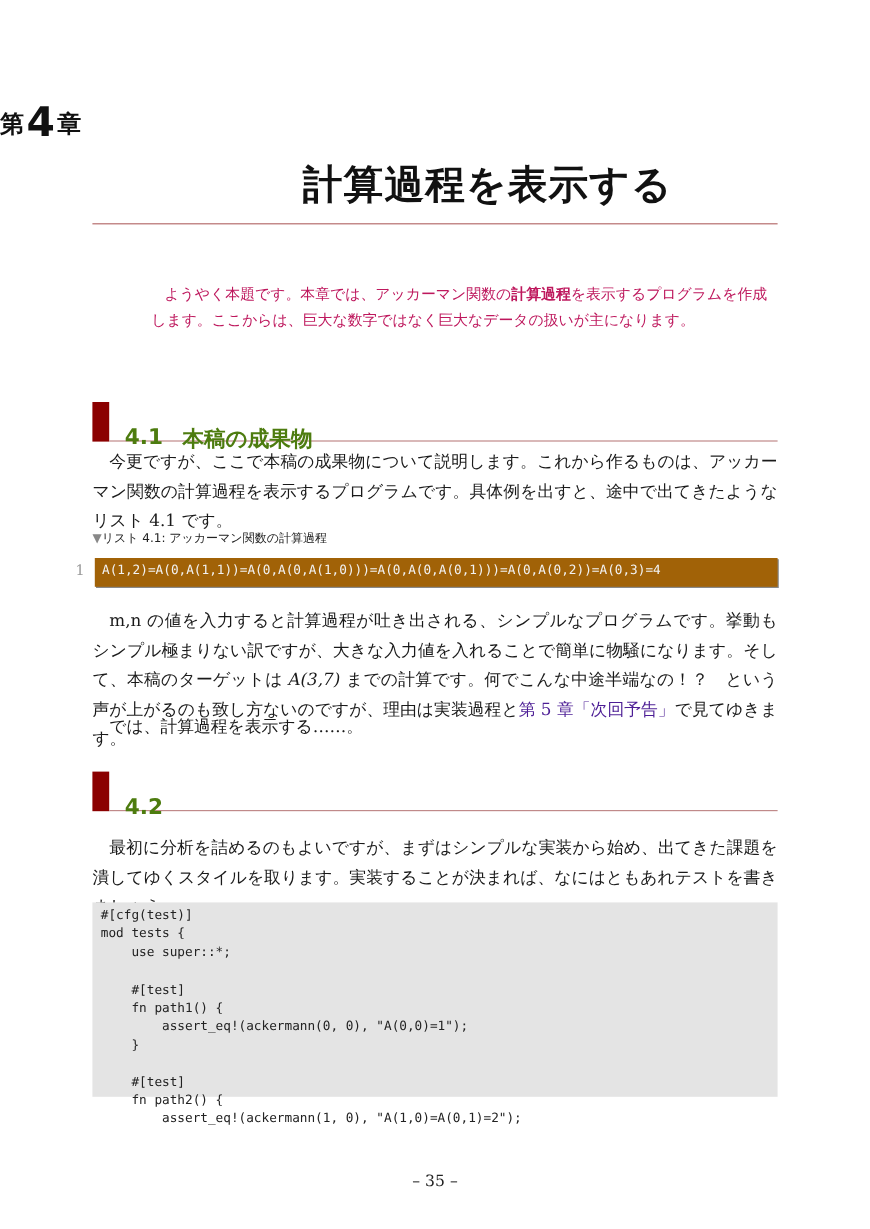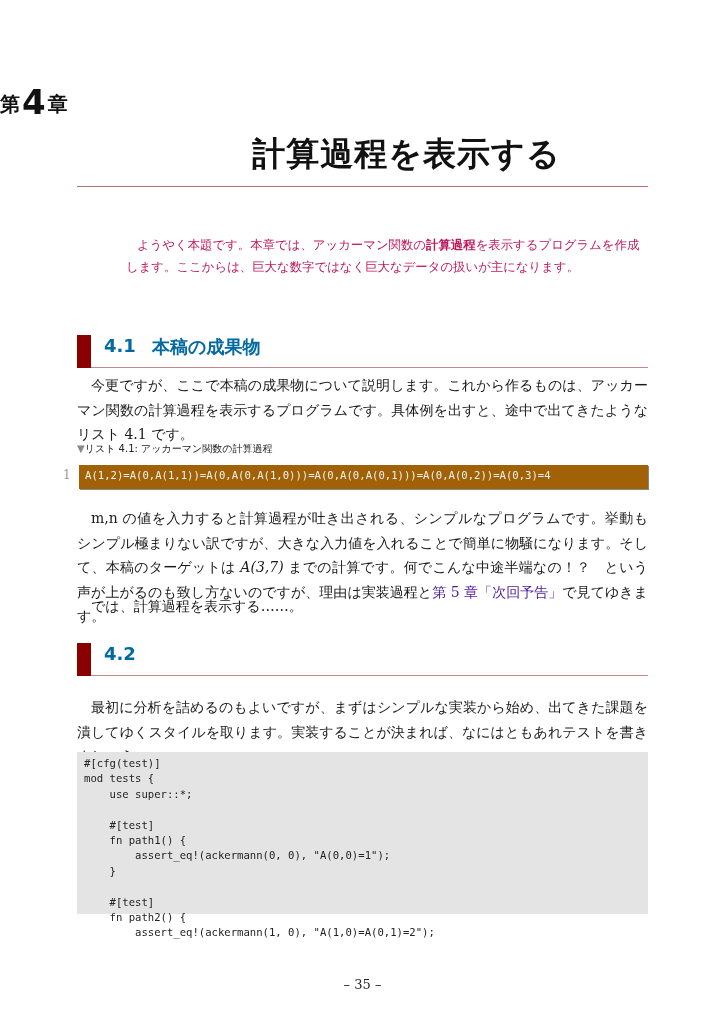--- a/index.html
+++ b/index.html
@@ -23,22 +23,22 @@
   .intro {
     left: 107px; top: 234px; width: 520px;
     font-family: "DejaVu Sans", "Liberation Sans", sans-serif; font-size: 12.4px; line-height: 22px;
     text-indent: 11px; color: #be185d; margin-left: 19px;
   }
   .intro b { font-weight: bold; }
   .section { left: 77px; width: 571px; height: 33px; }
   .section .bar { position: absolute; left: 0; top: 0; width: 14px; height: 33px; background: #8b0000; }
   .section .rule { position: absolute; left: 14px; right: 0; bottom: 0; height: 1px; background: #c08a8a; }
   .section .num, .section .title {
-    position: absolute; top: 0; font-family: "DejaVu Sans", "Liberation Sans", sans-serif;
-    font-weight: bold; font-size: 18px; color: #0369a1;
+    position: absolute; top: 19px; font-family: "DejaVu Sans", "Liberation Sans", sans-serif;
+    font-weight: bold; font-size: 18px; color: #4d7c0f;
   }
   .section .num { left: 27px; }
   .section .title { left: 75px; }
   .para {
     left: 77px; width: 571px; font-size: 14px; line-height: 24.5px; color: #1a1a1a;
     text-indent: 14px; text-align: justify;
   }
   .para .link { color: #4c1d95; }
   .para i { font-family: "DejaVu Serif", "Liberation Serif", serif; }
   .caption {

